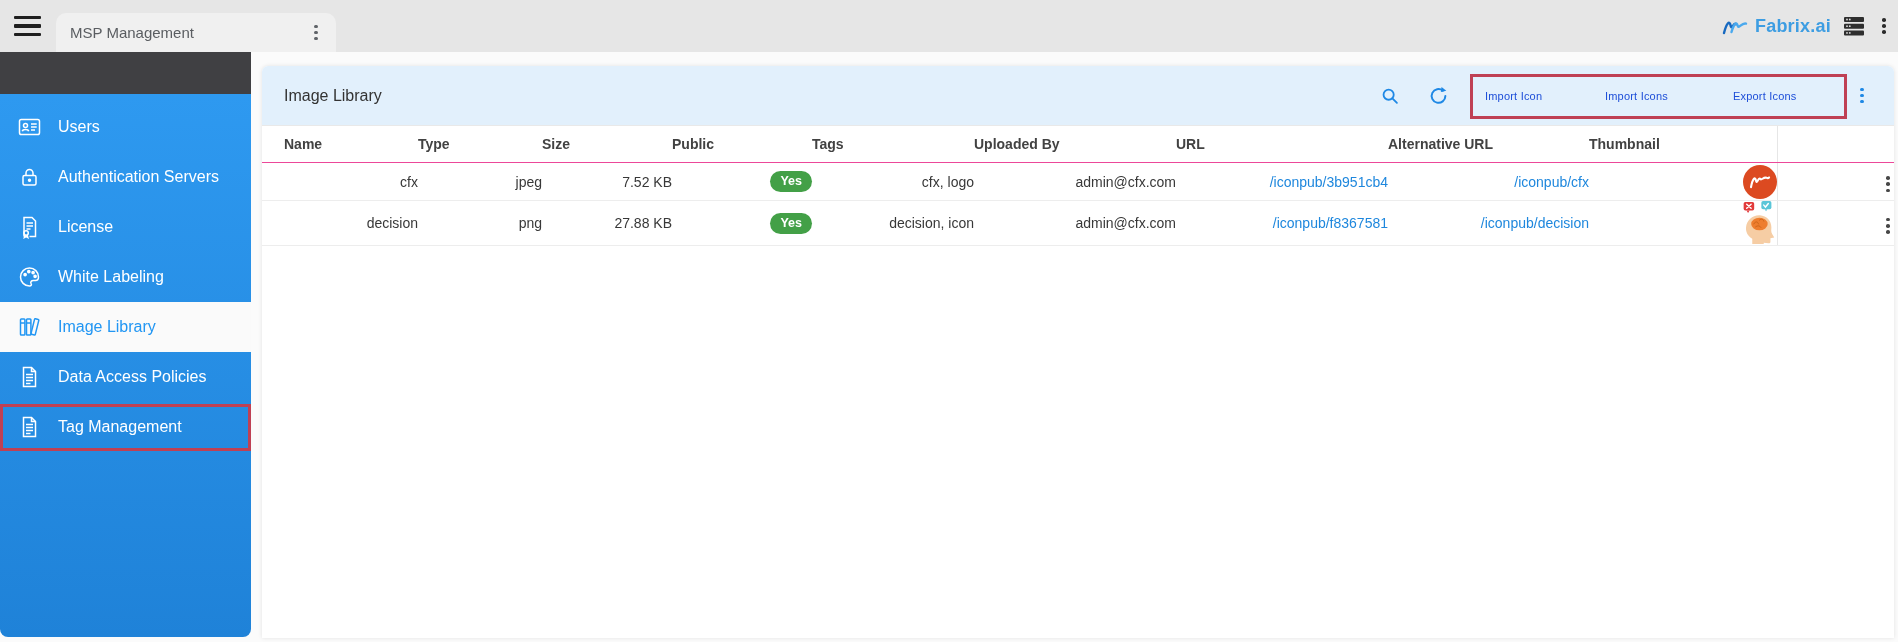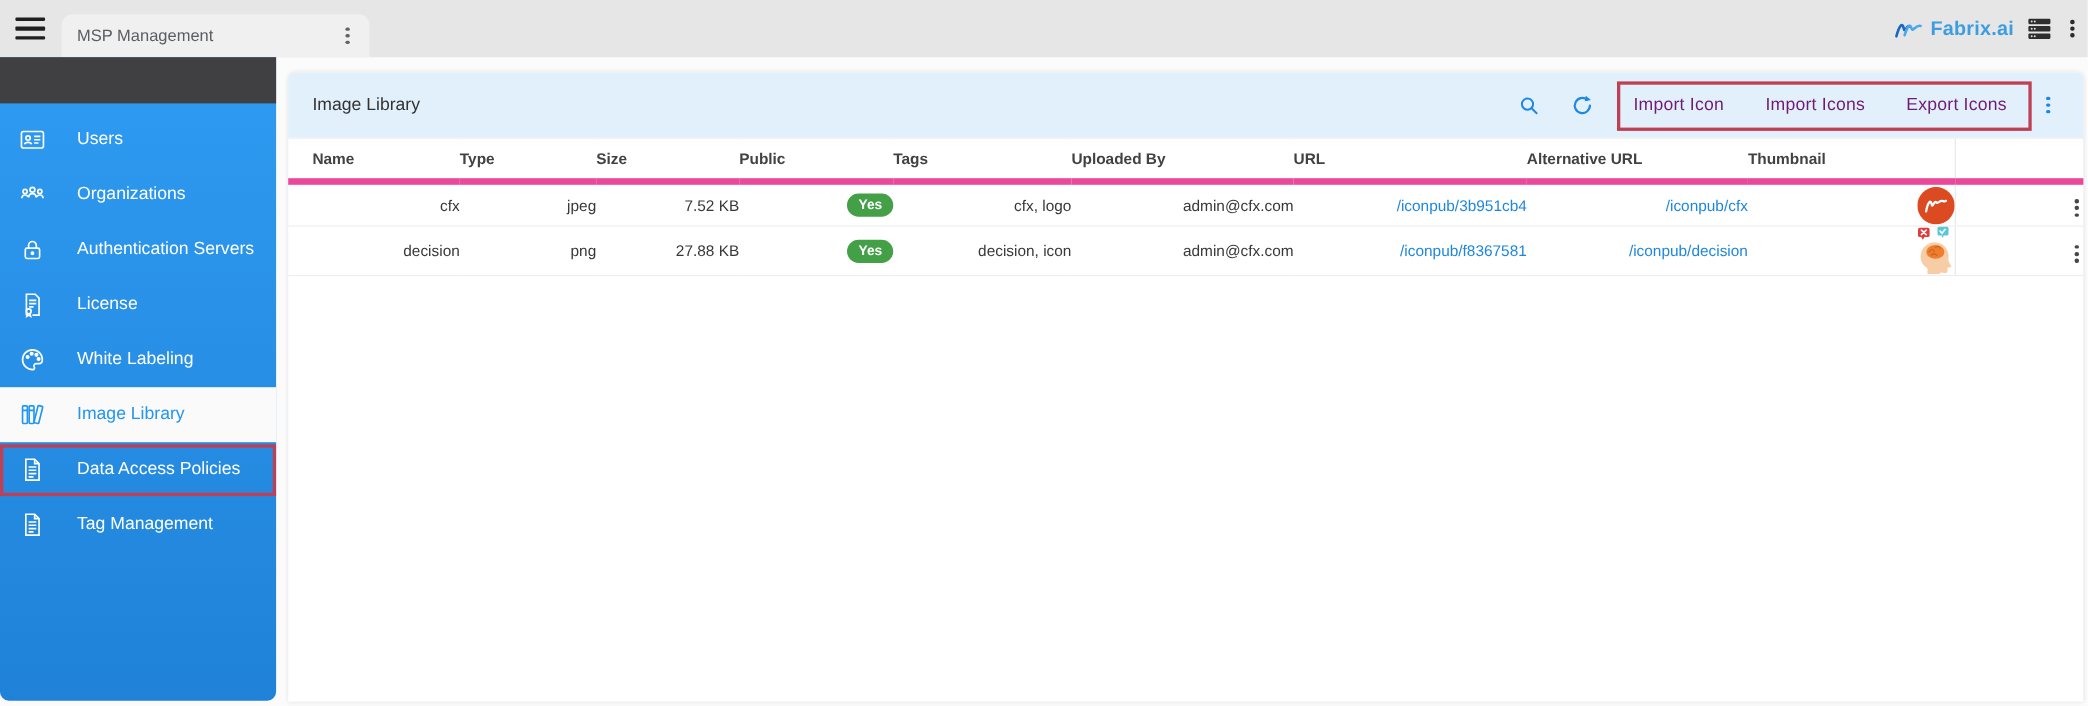--- a/index.html
+++ b/index.html
@@ -17,46 +17,46 @@
   .tab-kebab{color:#5f6368;}
   .brand{position:absolute;left:1722px;top:10px;height:32px;display:flex;align-items:center;gap:7px;cursor:pointer;}
   .brand-name{font-size:18px;font-weight:600;color:#3d9de2;letter-spacing:.2px;}
   .topbar-server{position:absolute;left:1843px;top:15px;width:22px;height:22px;cursor:pointer;}
   .topbar-kebab{position:absolute;left:1878px;top:14px;color:#2b2b2b;}
 
   
   .sidebar{position:absolute;left:0;top:52px;width:251px;height:585px;background:linear-gradient(180deg,#2f9bf2 0%,#1f82d8 100%);border-radius:0 0 8px 8px;}
   .sidebar-scrim{position:absolute;left:0;top:0;width:251px;height:42px;background:#404043;}
   .nav-list{position:absolute;left:0;top:50px;width:251px;}
-  .nav-item{height:50px;display:flex;align-items:center;padding-left:17px;gap:28px;color:#ffffff;font-size:16px;cursor:pointer;box-sizing:border-box;}
+  .nav-item{height:50px;display:flex;align-items:center;padding-left:17px;gap:16px;color:#ffffff;font-size:16px;cursor:pointer;box-sizing:border-box;}
   .nav-item svg{flex:0 0 auto;}
   .nav-item.active{background:#fafafa;color:#2196f3;}
 
   
   .annotation{position:absolute;border:3px solid #bf4054;box-sizing:border-box;pointer-events:none;z-index:20;}
   .annotation-sidebar{left:0;top:404px;width:251px;height:47px;}
   .annotation-actions{left:1470px;top:74px;width:377px;height:45px;}
 
   
   .panel{position:absolute;left:262px;top:66px;width:1632px;height:572px;background:#ffffff;border-radius:6px 6px 0 0;box-shadow:0 0 4px rgba(0,0,0,.10);}
   .panel-header{position:relative;height:59px;background:#e2f0fc;border-radius:6px 6px 0 0;}
   .panel-title{position:absolute;left:22px;top:50%;transform:translateY(-50%);font-size:16px;color:#333;}
   .ph-abs{position:absolute;top:50%;transform:translateY(-50%);}
   .icon-btn{cursor:pointer;display:flex;align-items:center;justify-content:center;}
   .search-btn{left:1118px;}
   .refresh-btn{left:1166px;}
-  .text-btn{background:none;border:none;font-family:inherit;font-size:16px;color:#701a75;cursor:pointer;padding:0;letter-spacing:.2px;white-space:nowrap;}
+  .text-btn{background:none;border:none;font-family:inherit;font-size:11px;color:#1d4ed8;cursor:pointer;padding:0;letter-spacing:.2px;white-space:nowrap;}
   .btn-import-icon{left:1223px;}
   .btn-import-icons{left:1343px;}
   .btn-export-icons{left:1471px;}
   .panel-kebab{left:1594px;color:#1e88e5;}
 
   
   table.grid{width:1632px;border-collapse:collapse;table-layout:fixed;}
-  table.grid th{height:36px;text-align:left;font-size:14px;font-weight:700;color:#424242;border-top:1px solid #e9e9e9;border-bottom:6px solid #ec4899;padding:0;vertical-align:middle;}
+  table.grid th{height:36px;text-align:left;font-size:14px;font-weight:700;color:#424242;border-top:1px solid #e9e9e9;border-bottom:1px solid #ec4899;padding:0;vertical-align:middle;}
   table.grid td{height:37px;font-size:14px;color:#383838;border-bottom:1px solid #ededed;padding:0;vertical-align:middle;text-align:right;}
   .cell-first{padding-left:22px !important;}
   .col-actions{border-left:1px solid #e6e6e6;text-align:center;}
   td.col-actions .kebab{color:#474747;}
   .badge-yes{display:inline-block;background:#43a047;color:#fff;font-size:12.5px;font-weight:700;padding:3px 10px;border-radius:11px;line-height:1.2;}
   .link{color:#1e87dd;cursor:pointer;text-decoration:none;}
   .thumb-cell{padding-left:40px !important;}
   .thumb{display:inline-block;vertical-align:middle;line-height:0;}
 </style>
 </head>
@@ -118,31 +118,20 @@
           <rect x="2" y="4.5" width="20" height="15" rx="1.8"></rect>
           <circle cx="8" cy="10.5" r="2"></circle>
           <path d="M4.8 16.2 c0.6-2.4 5.8-2.4 6.4 0"></path>
           <line x1="13.5" y1="9" x2="19.2" y2="9"></line>
             <line x1="13.5" y1="12" x2="19.2" y2="12"></line>
             <line x1="13.5" y1="15" x2="17.5" y2="15"></line>
         </svg>
         <span>Users</span>
       </div>
 
-      <div class="nav-item">
-        <svg width="25" height="24" viewBox="0 0 24 24" fill="none" stroke="currentColor" stroke-width="1.5">
-          <circle cx="12" cy="7.5" r="2.2"></circle>
-          <path d="M8.6 14.5 c0-4.6 6.8-4.6 6.8 0"></path>
-          <circle cx="5.3" cy="9" r="1.9"></circle>
-          <path d="M2.4 15.3 c0-3.6 4.2-3.9 5.6-1.4"></path>
-          <circle cx="18.7" cy="9" r="1.9"></circle>
-          <path d="M16 13.9 c1.4-2.5 5.6-2.2 5.6 1.4"></path>
-        </svg>
-        <span>Organizations</span>
-      </div>
 
       <div class="nav-item">
         <svg width="25" height="24" viewBox="0 0 24 24" fill="none" stroke="currentColor" stroke-width="1.5">
           <rect x="5.5" y="10.5" width="13" height="9.5" rx="1.5"></rect>
           <path d="M8.5 10.5 V8 a3.5 3.5 0 0 1 7 0 v2.5"></path>
           <circle cx="12" cy="15.2" r="1" fill="currentColor"></circle>
         </svg>
         <span>Authentication Servers</span>
       </div>
 

